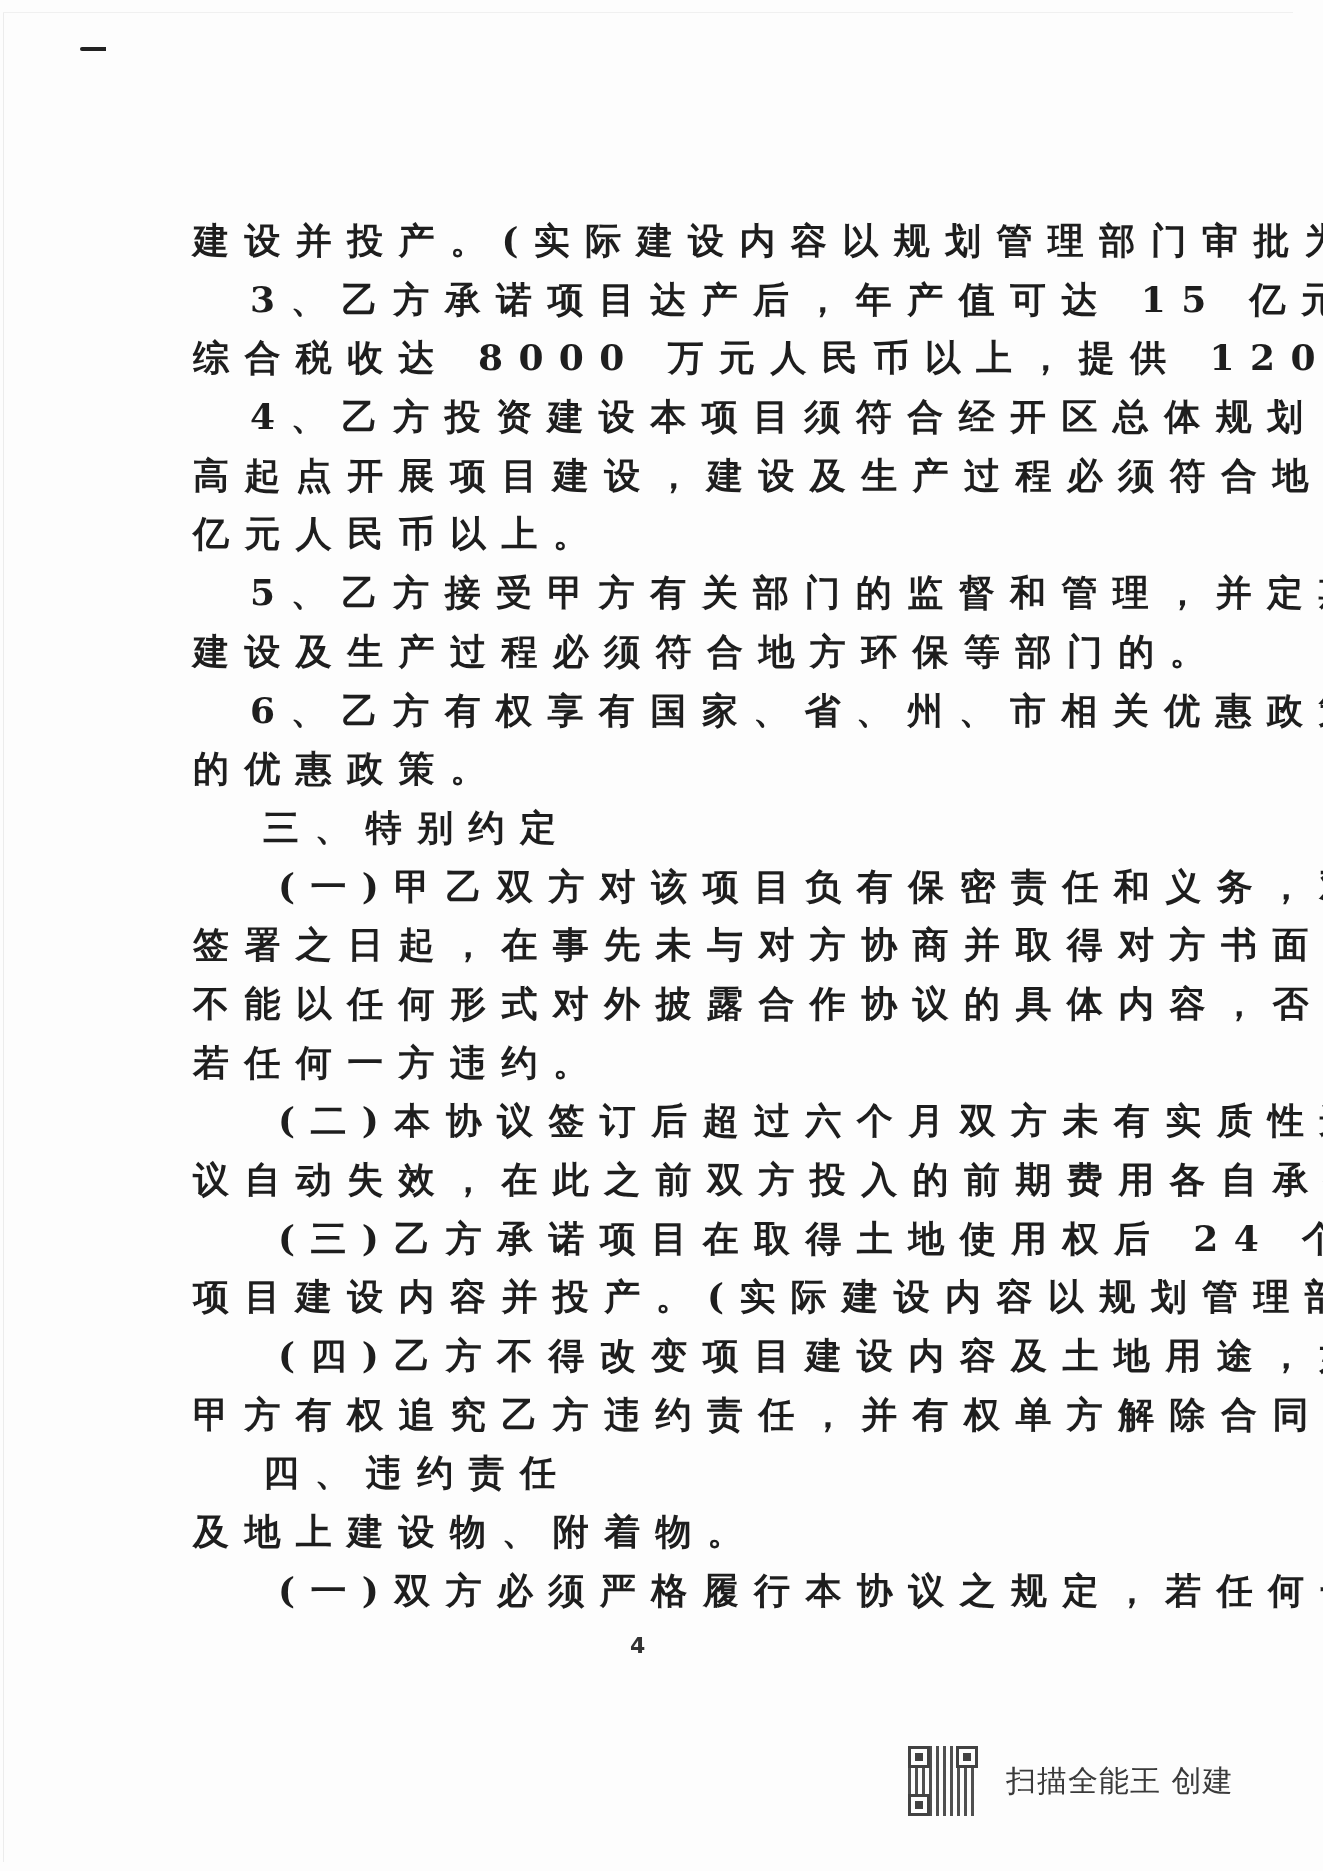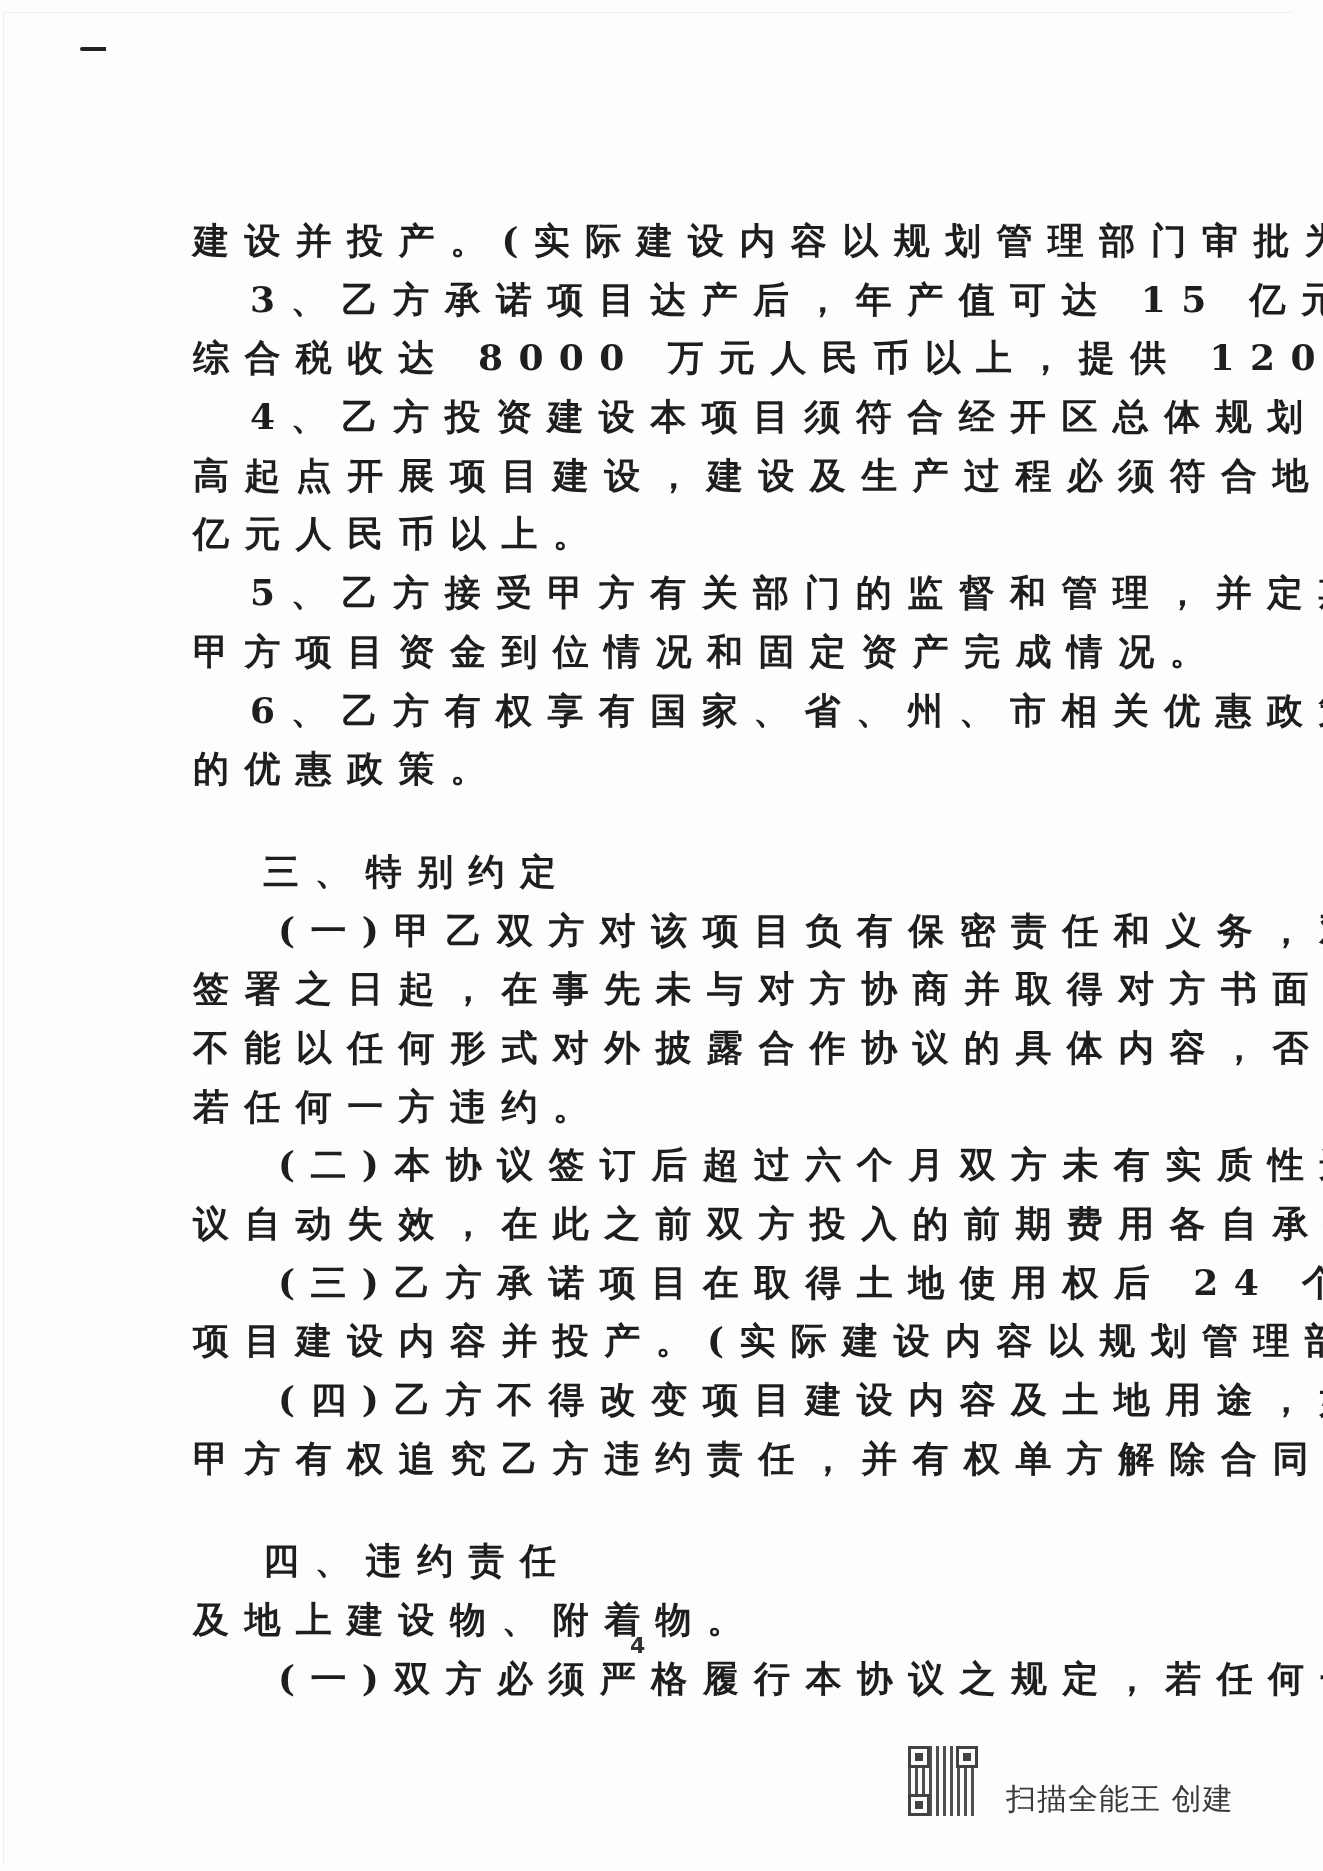--- a/index.html
+++ b/index.html
@@ -50,35 +50,35 @@
     .line {
       height: 58.7px;
       line-height: 58.7px;
       font-size: 36px;
       letter-spacing: 15.4px;
       white-space: nowrap;
       font-weight: 600;
       color: #1e1e1e;
     }
     .indent { padding-left: 57px; }
-    .indent-h { padding-left: 70px; margin-top: 44px; }
+    .indent-h { padding-left: 70px; }
     .indent-p { padding-left: 85px; }
     .page-number {
       position: absolute;
       left: 630px; top: 1633px;
       font-size: 22px;
       font-weight: 700;
       color: #333;
       font-family: "DejaVu Sans", sans-serif;
     }
     .watermark {
       position: absolute;
       left: 908px; top: 1746px;
       display: flex;
-      align-items: flex-end;
+      align-items: center;
     }
     .qr {
       width: 70px; height: 70px;
       position: relative;
       background:
         repeating-linear-gradient(90deg, #333 0 3px, transparent 3px 7px),
         repeating-linear-gradient(0deg, #fff 0 4px, transparent 4px 9px);
       opacity: 0.85;
     }
     .qr .finder {
@@ -116,21 +116,21 @@
   <div class="scan-mark"></div>
 
   <div class="body-text">
     <div class="line">建设并投产。(实际建设内容以规划管理部门审批为准)</div>
     <div class="line indent">3、乙方承诺项目达产后，年产值可达 15 亿元人民币以上，年</div>
     <div class="line">综合税收达 8000 万元人民币以上，提供 1200 个以上就业岗位。</div>
     <div class="line indent">4、乙方投资建设本项目须符合经开区总体规划，保证高标准、</div>
     <div class="line">高起点开展项目建设，建设及生产过程必须符合地方环保等部门的</div>
     <div class="line">亿元人民币以上。</div>
     <div class="line indent">5、乙方接受甲方有关部门的监督和管理，并定期按要求上报</div>
-    <div class="line">甲方项目资金到位情况和固定资产完成情况。</div>
+    <div class="line">建设及生产过程必须符合地方环保等部门的。</div>
     <div class="line indent">6、乙方有权享有国家、省、州、市相关优惠政策和甲方现行</div>
     <div class="line">的优惠政策。</div>
     <div class="line indent-h">三、特别约定</div>
     <div class="line indent-p">(一)甲乙双方对该项目负有保密责任和义务，双方自本协议</div>
     <div class="line">签署之日起，在事先未与对方协商并取得对方书面同意的情况下，</div>
     <div class="line">不能以任何形式对外披露合作协议的具体内容，否则应承担由此带</div>
     <div class="line">若任何一方违约。</div>
     <div class="line indent-p">(二)本协议签订后超过六个月双方未有实质性进展，则本协</div>
     <div class="line">议自动失效，在此之前双方投入的前期费用各自承担。</div>
     <div class="line indent-p">(三)乙方承诺项目在取得土地使用权后 24 个月内完成一期</div>

